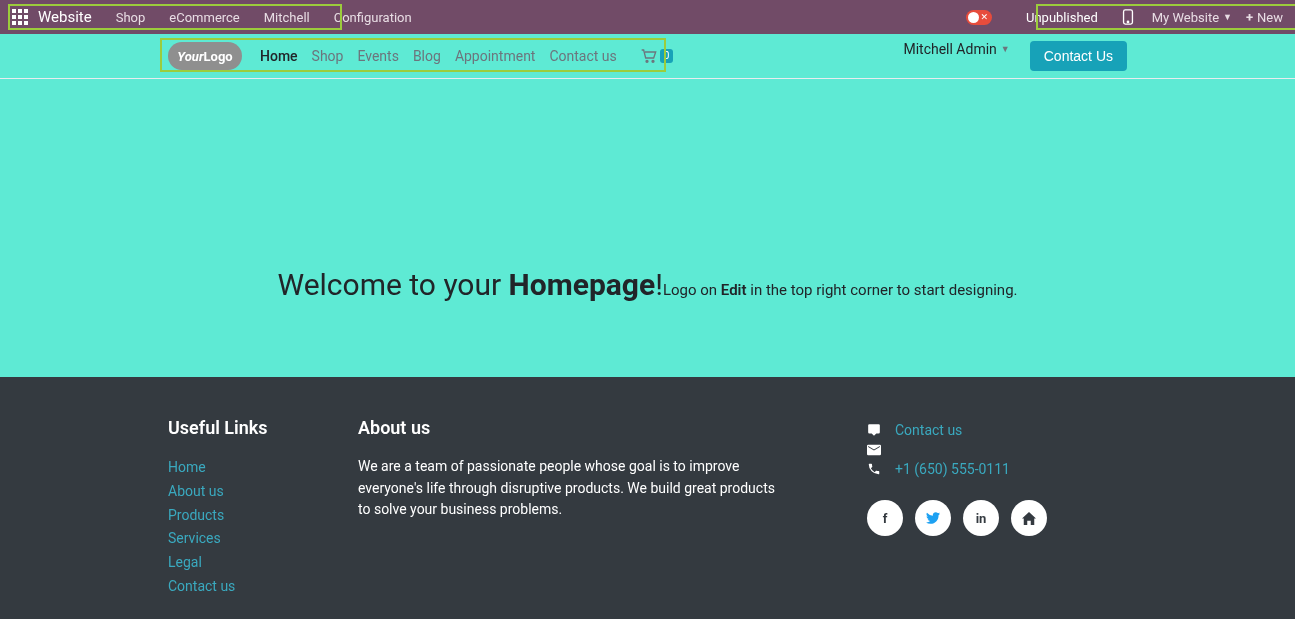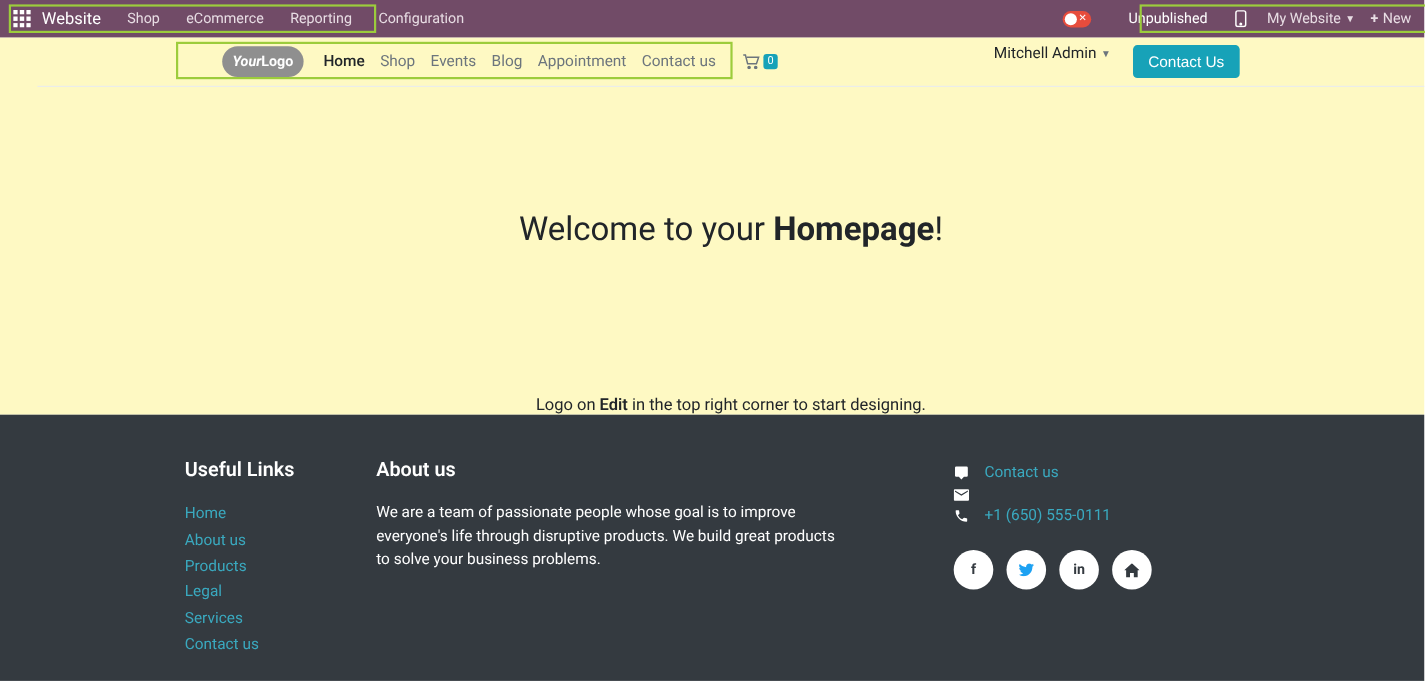--- a/index.html
+++ b/index.html
@@ -21,43 +21,43 @@
 
   .pub-toggle { width:26px; height:15px; border-radius:10px; background:#e74c3c; position:relative; margin-right:6px; display:inline-flex; align-items:center; justify-content:flex-start; }
   .pub-toggle .knob { width:11px; height:11px; border-radius:50%; background:#fff; margin-left:2px; }
   .pub-toggle .x { position:absolute; right:4px; color:#fff; font-size:9px; line-height:1; }
   .ed-text { color:#fff; margin-right:14px;padding-left:28px; }
   .mobile-icon svg { width:12px; height:16px; display:block; }
   .caret { margin-left:4px; font-size:9px; }
   .plus { margin-right:4px; font-weight:bold; }
 
   
-  .site-wrap { background:#fef9c3;padding-left:34px; }
+  .site-wrap { background:#5eead4; }
   .site-header { height:45px; border-bottom:1px solid #e9ecef; display:flex; align-items:center; padding:0 168px 0 168px; }
   .logo { width:74px; height:28px; border-radius:14px; background:#8f8f8f; color:#fff; display:flex; align-items:center; justify-content:center; font-size:13px; font-weight:bold; margin-right:18px; }
   .logo .y { font-style:italic; }
   .nav { display:flex; align-items:center; gap:14px; font-size:14px; }
   .nav a { text-decoration:none; color:#6c757d; cursor:pointer; }
   .nav a.active { color:#212529; font-weight:500; }
   .cart { display:flex; align-items:center; color:#6c757d; cursor:pointer; margin-left:10px; }
   .cart-badge { background:#17a2b8; color:#fff; font-size:10px; border-radius:3px; padding:0 4px; margin-left:3px; line-height:14px; }
   .header-right { margin-left:auto; display:flex; align-items:flex-start; gap:20px; }
   .user-drop { color:#212529; cursor:pointer; display:flex; align-items:center; }
   .btn-contact { background:#17a2b8; color:#fff; border:none; border-radius:4px; padding:7px 14px; font-size:14px; cursor:pointer; }
 
   
-  .hero { height:298px; display:flex; flex-direction:column; align-items:center; justify-content:space-between; padding-top:112px; }
+  .hero { height:298px; display:flex; flex-direction:row; align-items:center; justify-content:center; padding-top:112px; }
   .hero h1 { font-size:30px; font-weight:400; color:#212529; }
   .hero h1 b { font-weight:700; }
   .hero p { margin-top:12px; font-size:15px; color:#212529; }
   .hero p b { font-weight:600; }
 
   
   .footer { background:#343a40; color:#fff; padding:40px 168px 60px; height:242px; font-size:14px; }
-  .footer-cols { display:flex; gap:0; }
+  .footer-cols { display:flex; gap:16px; }
   .fcol { }
   .fcol.links { width:174px; }
   .fcol.about { width:430px; }
   .fcol.connect { margin-left:auto; width:260px; }
   .fcol h4 { font-size:18px; font-weight:600; margin-bottom:18px; }
   .fcol a { color:#3aa9bf; text-decoration:none; display:block; line-height:1.7; cursor:pointer; }
   .fcol p { line-height:1.55; margin-bottom:18px; color:#fff; }
   .connect-row { display:flex; align-items:center; gap:12px; line-height:1.9; }
   .connect-row .ico { width:16px; color:#fff; }
   .connect-row .val { color:#3aa9bf; cursor:pointer; }
@@ -85,21 +85,21 @@
           <rect x="6" y="6" width="4" height="4"></rect>
           <rect x="12" y="6" width="4" height="4"></rect>
           <rect x="0" y="12" width="4" height="4"></rect>
           <rect x="6" y="12" width="4" height="4"></rect>
           <rect x="12" y="12" width="4" height="4"></rect>
         </svg>
     </span>
     <span class="ed-item ed-main">Website</span>
     <span class="ed-item">Shop</span>
     <span class="ed-item">eCommerce</span>
-    <span class="ed-item">Reporting</span>
+    <span class="ed-item">Mitchell</span>
     <span class="ed-item">Configuration</span>
   </div>
   <div class="editor-right">
     <span class="pub-toggle">
       <span class="knob"></span>
       <span class="x">✕</span>
     </span>
     <span class="ed-text">Unpublished</span>
     <span class="ed-item" style="padding:0 10px">
       <span class="mobile-icon">
@@ -162,22 +162,22 @@
   </div>
 </div>
 
 <div class="footer">
   <div class="footer-cols">
     <div class="fcol links">
       <h4>Useful Links</h4>
       <a>Home</a>
       <a>About us</a>
       <a>Products</a>
+      <a>Services</a>
       <a>Legal</a>
-      <a>Services</a>
       <a>Contact us</a>
     </div>
     <div class="fcol about">
       <h4>About us</h4>
       <p>We are a team of passionate people whose goal is to improve everyone's life through disruptive products. We build great products to solve your business problems.</p>
     </div>
     <div class="fcol connect">
       <div class="connect-row">
         <span class="ico">
           <svg width="14" height="14" viewBox="0 0 24 24" fill="#fff">

